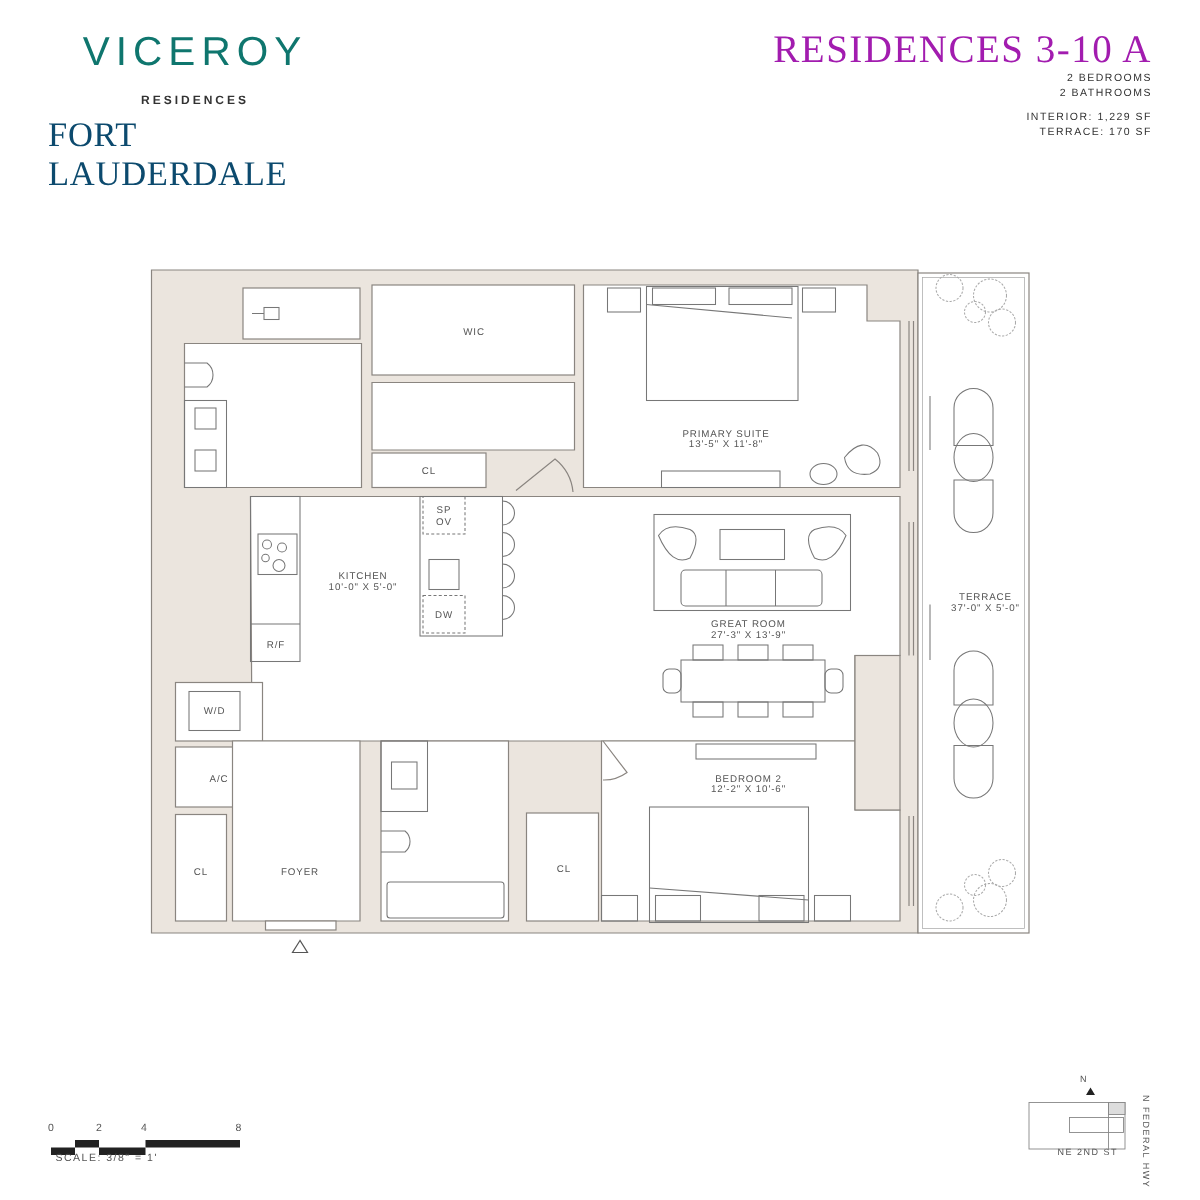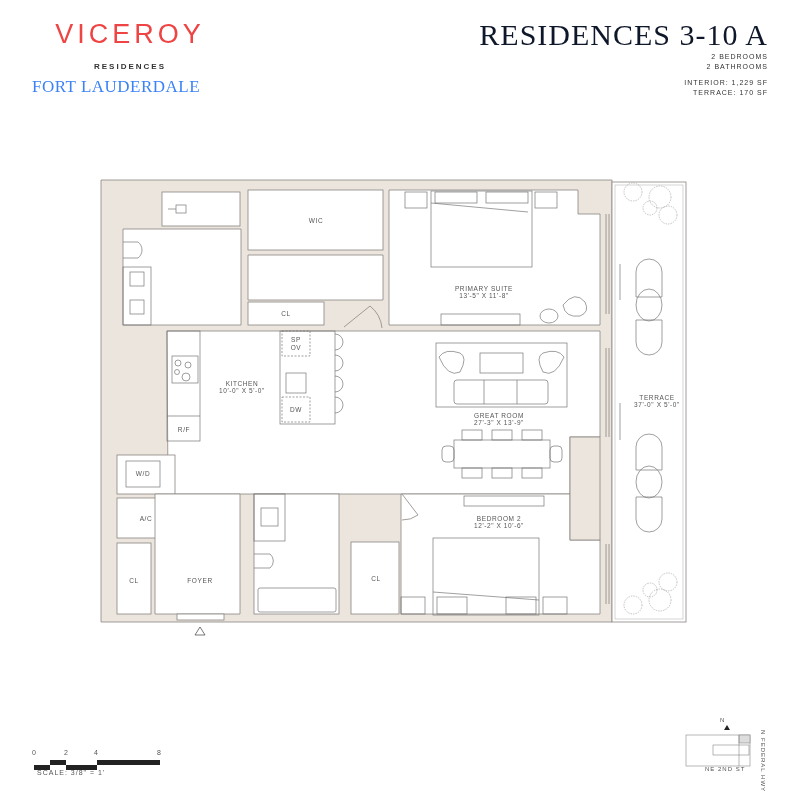--- a/index.html
+++ b/index.html
@@ -1,22 +1,22 @@
 <!DOCTYPE html>
 <html><head>
 <meta charset="utf-8">
 <style>
   html,body{margin:0;padding:0;background:#ffffff;}
   body{width:800px;height:800px;position:relative;overflow:hidden;font-family:"Liberation Sans",sans-serif;color:#222;}
   .brand{position:absolute;left:40px;top:20px;width:180px;text-align:center;}
-  .brand-name{font-family:"Liberation Sans",sans-serif;font-size:27px;letter-spacing:4px;color:#ef4444;line-height:28px;}
+  .brand-name{font-family:"Liberation Sans",sans-serif;font-size:27px;letter-spacing:4px;color:#0f766e;line-height:28px;}
   .brand-sub{font-size:8px;letter-spacing:2px;font-weight:bold;color:#333;margin-top:14px;}
-  .brand-city{font-family:"Liberation Serif",serif;font-size:17px;letter-spacing:0.5px;color:#3b82f6;margin-top:6px;text-align:left;position:relative;left:-8px;}
+  .brand-city{font-family:"Liberation Serif",serif;font-size:23px;letter-spacing:0.5px;color:#0c4a6e;margin-top:6px;text-align:left;position:relative;left:-8px;}
   .unit{position:absolute;right:32px;top:18px;text-align:right;}
-  .unit-title{font-family:"Liberation Serif",serif;font-size:30px;letter-spacing:1px;color:#0f172a;margin-left:16px;}
+  .unit-title{font-family:"Liberation Serif",serif;font-size:26px;letter-spacing:1px;color:#a21caf;margin-left:16px;}
   .unit-line{font-size:7px;letter-spacing:1px;color:#333;line-height:10px;}
   .unit-gap{height:6px;}
   svg{position:absolute;left:0;top:0;}
   .lbl{font-family:"Liberation Sans",sans-serif;font-size:6.5px;letter-spacing:0.6px;fill:#555;text-anchor:middle;}
   .scale-label{position:absolute;left:37px;top:769px;font-size:7px;letter-spacing:1px;color:#555;}
   .tick{position:absolute;top:749px;font-size:7px;color:#555;}
   .keyplan-n{position:absolute;left:720px;top:717px;font-size:6px;color:#555;}
   .street1{position:absolute;left:705px;top:766px;font-size:6px;letter-spacing:1px;color:#555;}
   .street2{position:absolute;left:760px;top:730px;font-size:6px;letter-spacing:1px;color:#555;writing-mode:vertical-rl;}
 </style>

